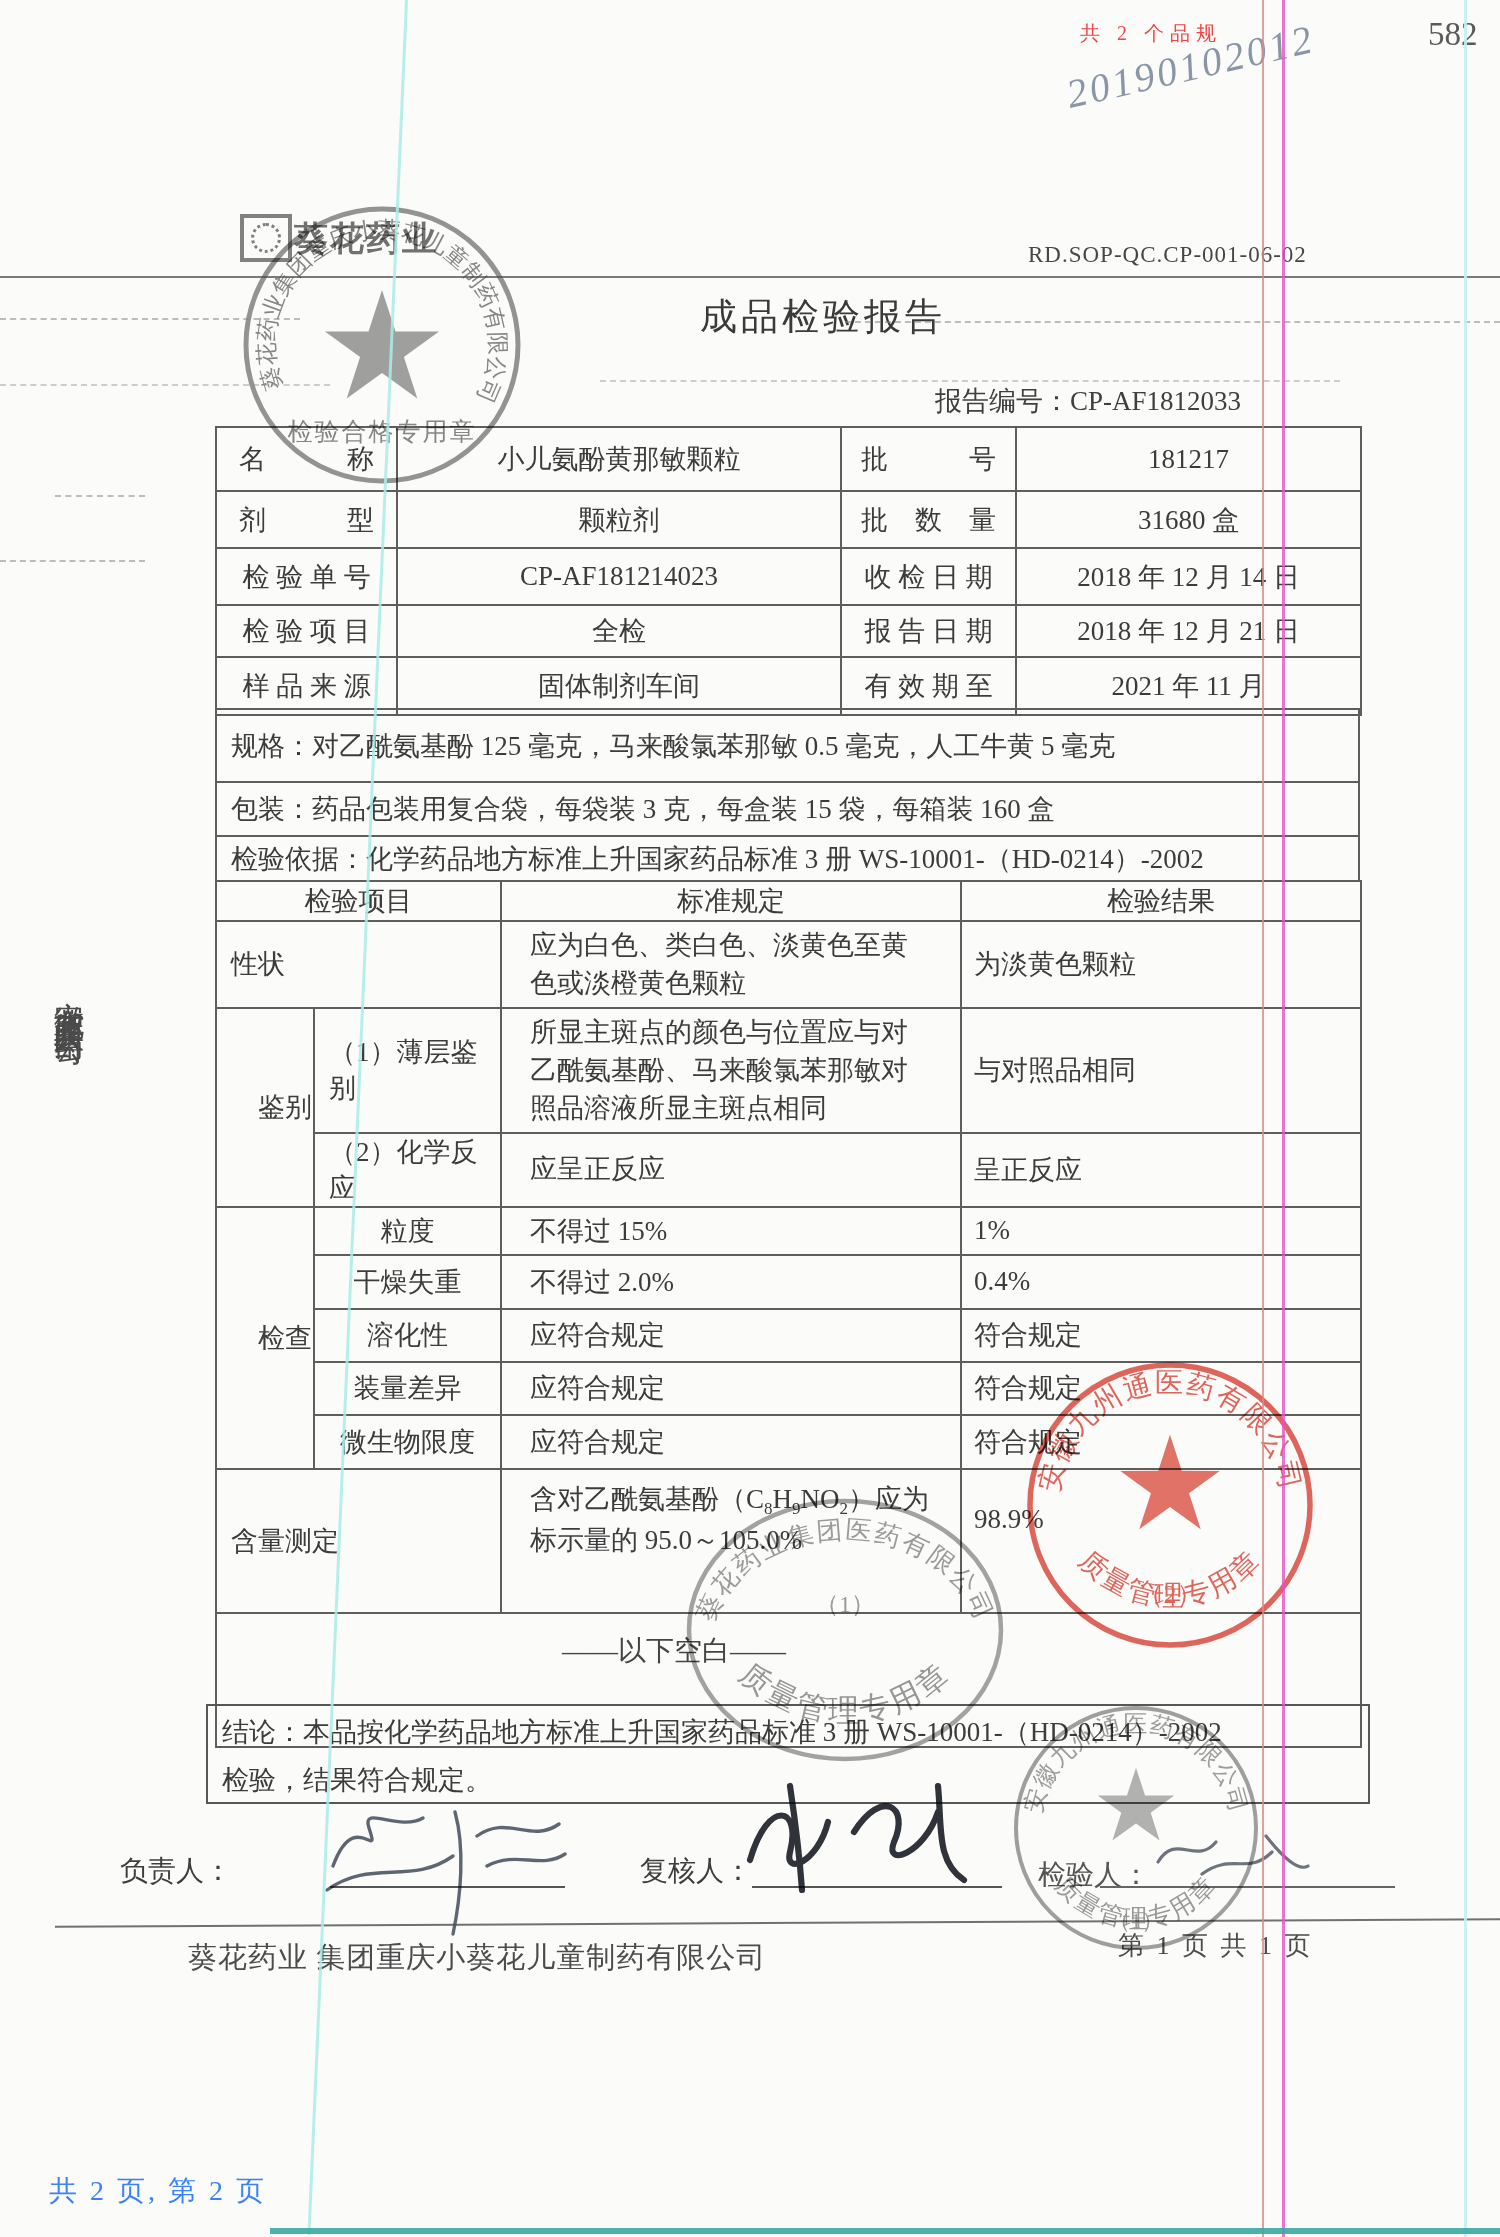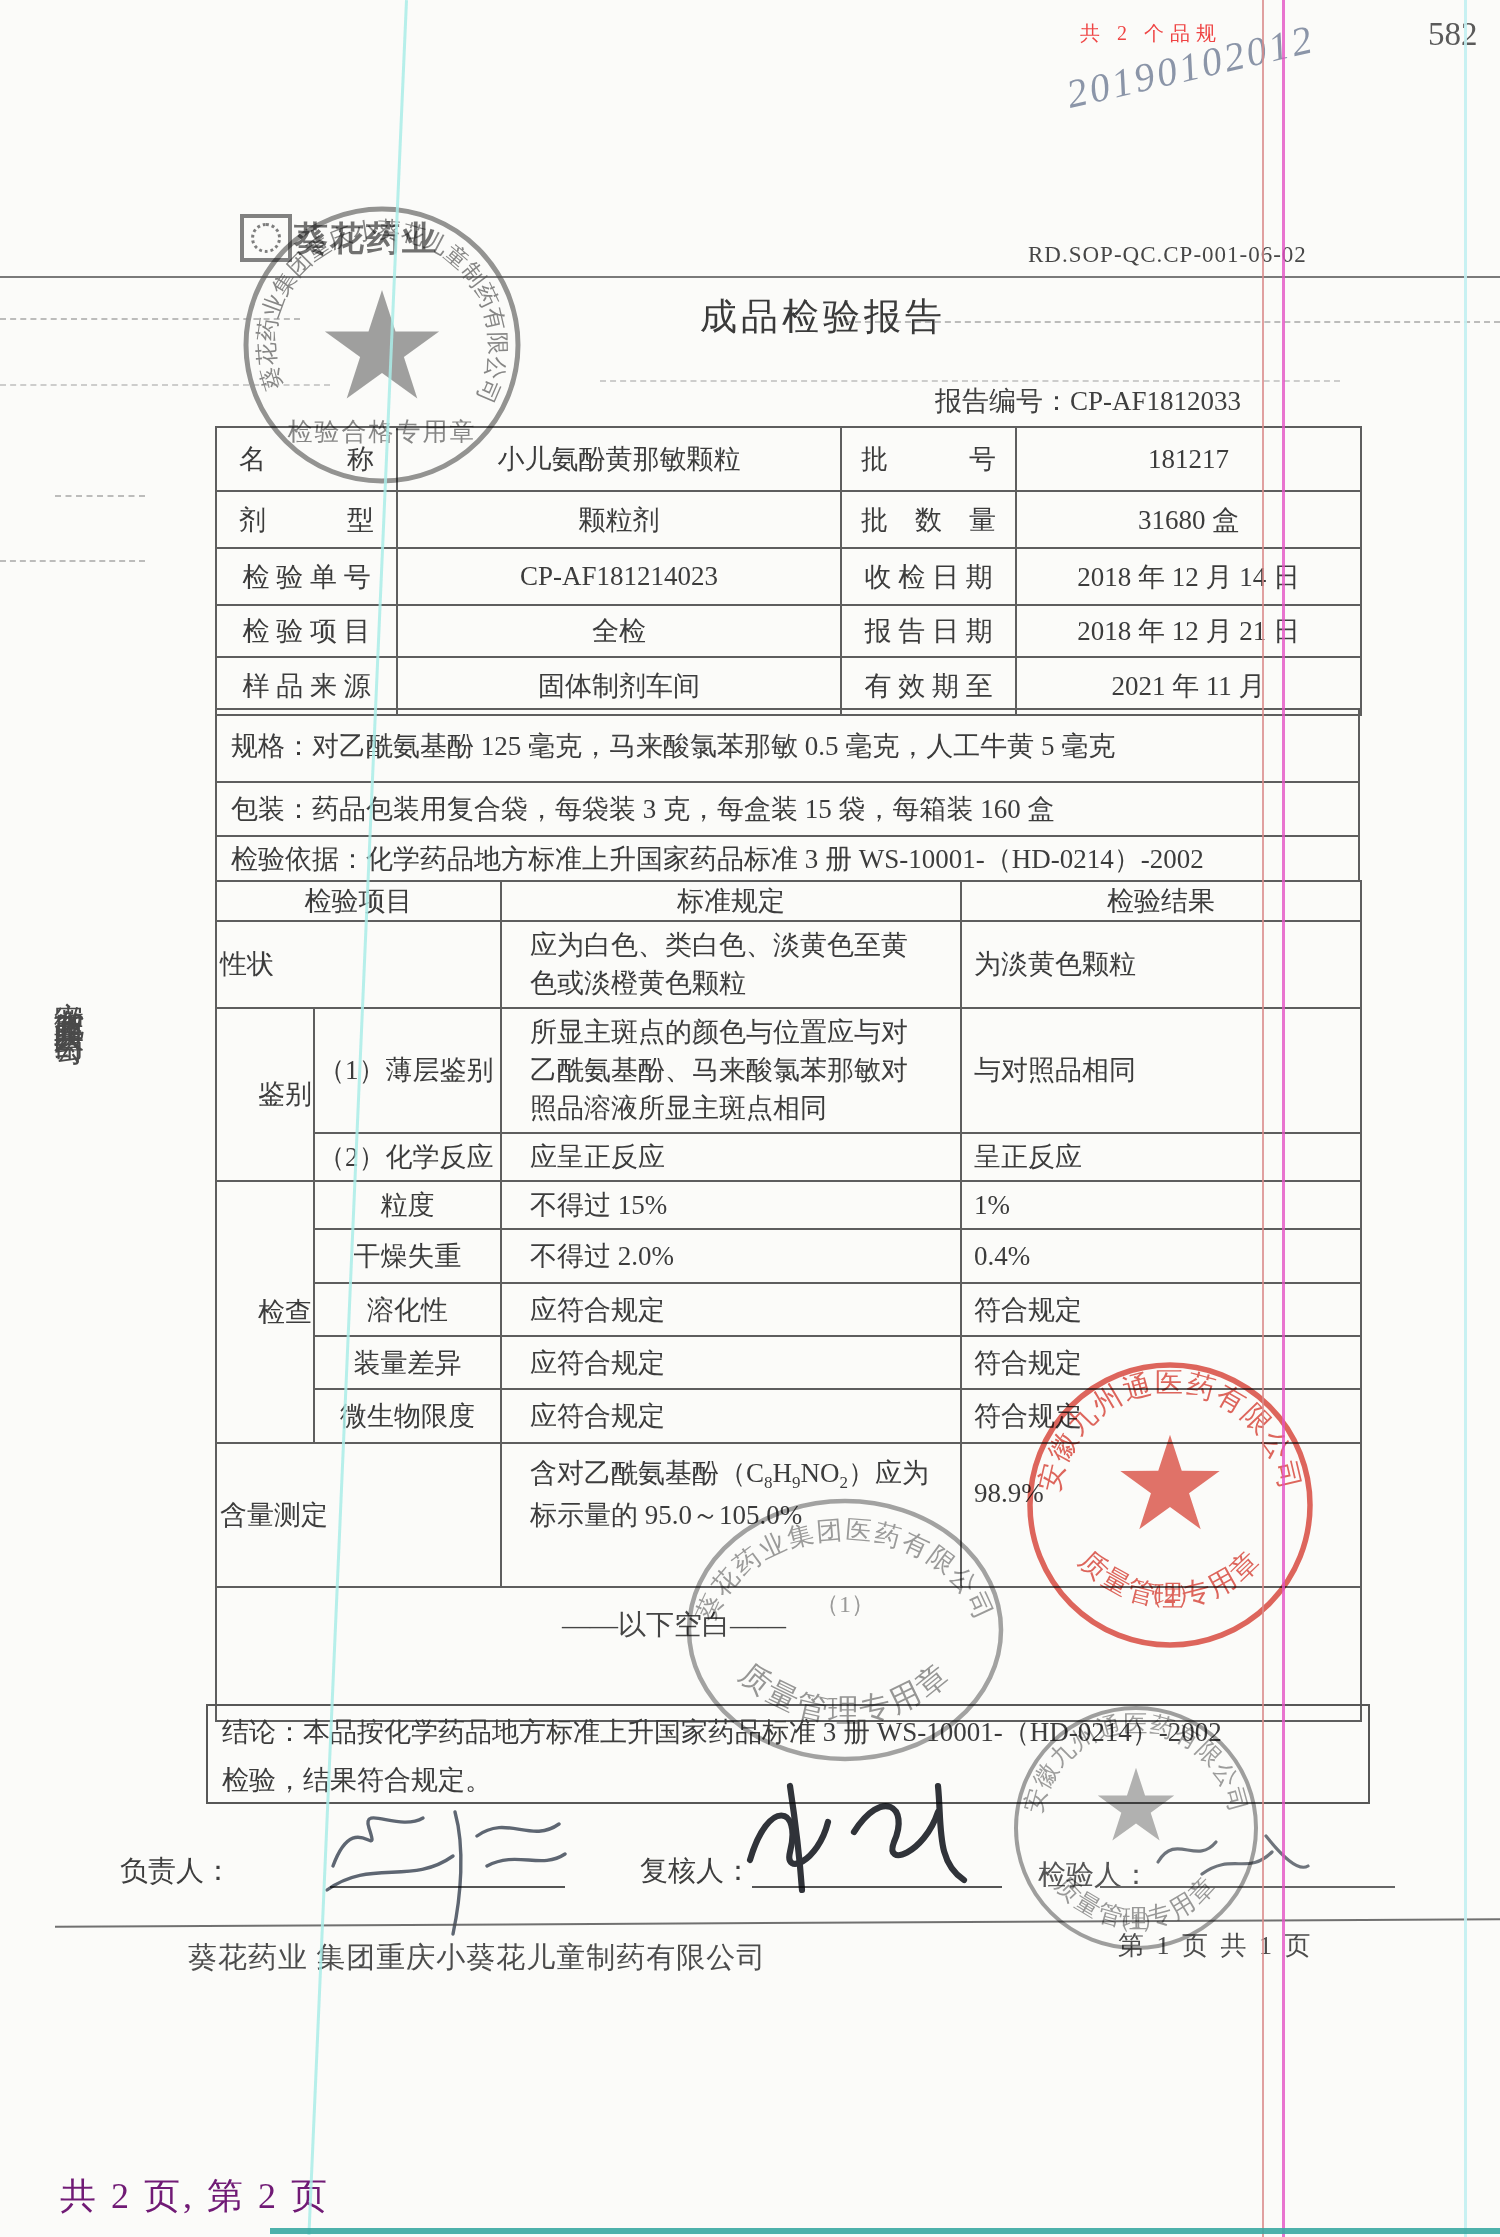--- a/index.html
+++ b/index.html
@@ -11,21 +11,21 @@
   table.doc{border-collapse:collapse;table-layout:fixed;}
   table.doc td{border:2px solid #5e5e5e;font-size:27px;color:#3c3c3c;
                vertical-align:middle;overflow:hidden;}
   td.lab{text-align:center;padding:0 10px;white-space:nowrap;}
   td.val{padding:0 14px;text-align:center;}
   td.full{padding:0 14px;text-align:left;}
   td.hd{text-align:center;font-size:27px;}
   td.std{padding:4px 28px;line-height:1.42;text-align:left;}
   td.res{padding:4px 12px;text-align:left;vertical-align:middle;}
   td.item{text-align:center;}
-  td.itemL{text-align:left;padding:0 3px;}
+  td.itemL{text-align:left;padding:0 14px;}
   td.grp{text-align:right;}
   sub{font-size:17px;}
   
   .vline{position:absolute;top:0;height:2237px;}
   .dash{position:absolute;border-top:2px dashed #8a8a8a;opacity:.55;}
   
   svg.stamp{position:absolute;mix-blend-mode:multiply;}
   .sig{position:absolute;mix-blend-mode:multiply;}
 </style>
 </head>
@@ -208,21 +208,21 @@
     <g fill="none" stroke="#70767f" stroke-width="3.2" stroke-linecap="round">
       <path d="M10,44 C28,14 48,48 68,24"></path>
       <path d="M54,56 C84,34 100,58 124,34"></path>
       <path d="M118,18 C134,38 150,54 160,48"></path>
     </g>
   </svg>
 
   <div class="abs" style="left:55px;top:1922px;width:1445px;height:2px;background:#4d4d4d;opacity:.8;transform:rotate(-0.3deg);"></div>
   <div class="abs cn" style="left:188px;top:1938px;font-size:29px;color:#4c4c4c;letter-spacing:1px;">葵花药业 集团重庆小葵花儿童制药有限公司</div>
   <div class="abs cn" style="left:1118px;top:1928px;font-size:26px;color:#4c4c4c;letter-spacing:3px;">第 1 页 共 1 页</div>
-  <div class="abs cn" style="left:60px;top:2172px;font-size:36px;color:#701a75;letter-spacing:3px;">共  2  页, 第 2  页</div>
+  <div class="abs cn" style="left:49px;top:2172px;font-size:28px;color:#3b82f6;letter-spacing:3px;">共  2  页, 第 2  页</div>
 
   <svg class="stamp" style="left:237px;top:200px;opacity:.82;" width="290" height="290" viewBox="0 0 290 290">
     <circle cx="145" cy="145" r="136" fill="none" stroke="#7d7d7d" stroke-width="5"></circle>
     <polygon points="0,-60 -13.5,-18.6 -57.1,-18.5 -21.9,7.1 -35.3,48.5 0,23 35.3,48.5 21.9,7.1 57.1,-18.5 13.5,-18.6" transform="translate(145,150)" fill="#7a7a7a" opacity="0.85"></polygon>
     <path id="arc-f" d="M 47 191 A 108 108 0 1 1 243 191" fill="none"></path>
     <text font-size="23" fill="#6e6e6e" letter-spacing="0">
       <textPath href="#arc-f" startOffset="1%">葵花药业集团重庆小葵花儿童制药有限公司</textPath>
     </text>
     <text x="145" y="240" text-anchor="middle" font-size="25" letter-spacing="2" fill="#6e6e6e">检验合格专用章</text>
   </svg>

